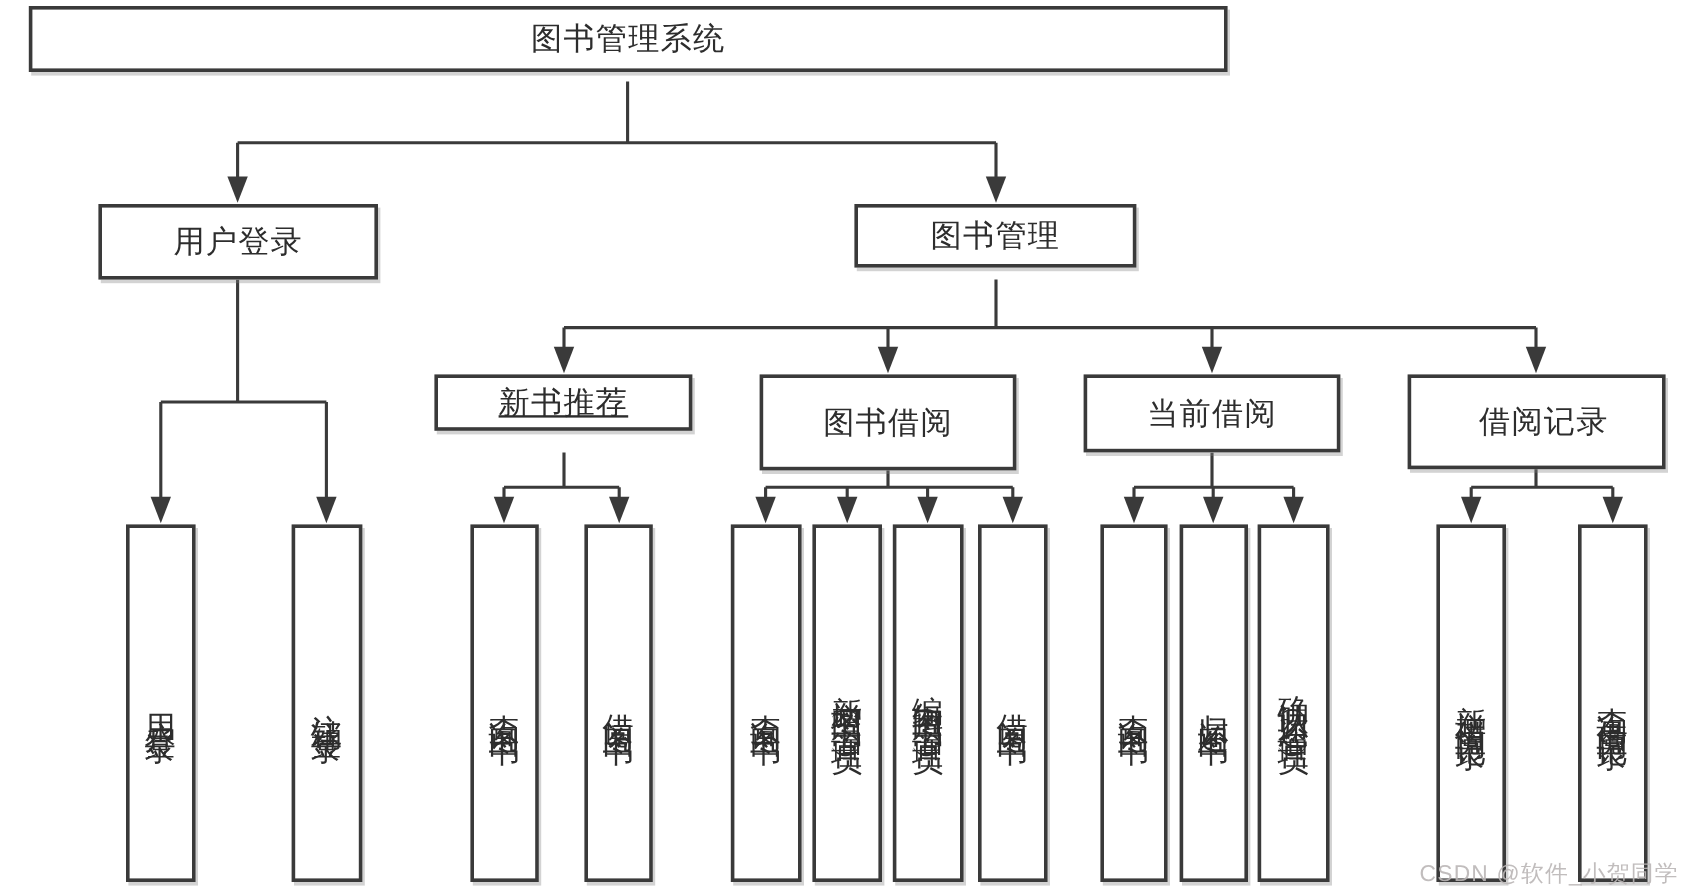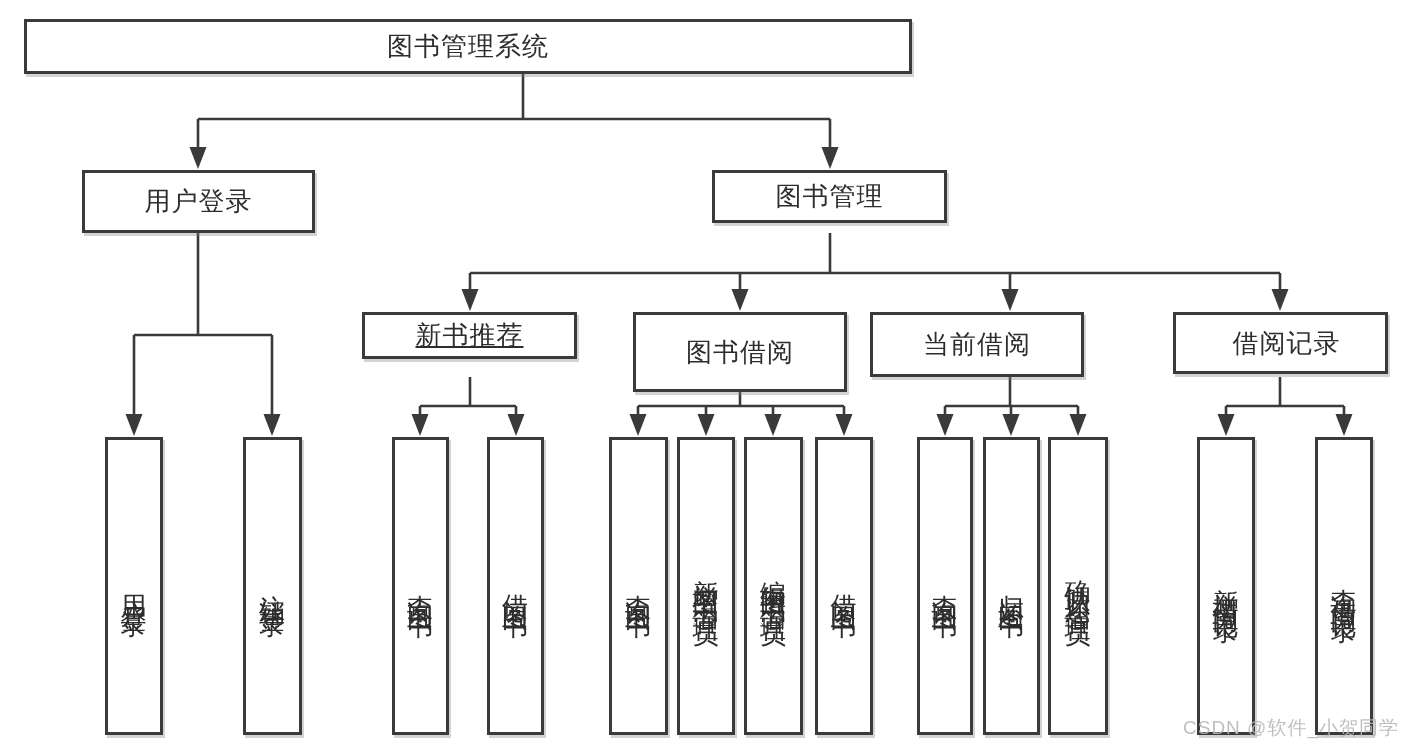--- a/index.html
+++ b/index.html
@@ -100,29 +100,29 @@
       <polygon class="arrow" points="1002.5,414 1019.5,414 1011,436"></polygon>
       <polygon class="arrow" points="1069.5,414 1086.5,414 1078,436"></polygon>
     </g>
     <g>
       <path class="line" d="M1280,377 V406 M1226,406 H1344 M1226,406 V418 M1344,406 V418"></path>
       <polygon class="arrow" points="1217.5,414 1234.5,414 1226,436"></polygon>
       <polygon class="arrow" points="1335.5,414 1352.5,414 1344,436"></polygon>
     </g>
   </svg>
 
-  <div class="box hbox" style="left:24px; top:19px; width:888px; height:55px;">图书管理系统</div>
+  <div class="box hbox" style="left:24px; top:5px; width:999px; height:55px;">图书管理系统</div>
 
   <div class="box hbox" style="left:82px; top:170px; width:233px; height:63px;">用户登录</div>
   <div class="box hbox" style="left:712px; top:170px; width:235px; height:53px;">图书管理</div>
 
   <div class="box hbox" style="left:362px; top:312px; width:215px; height:47px;text-decoration:underline;">新书推荐</div>
   <div class="box hbox" style="left:633px; top:312px; width:214px; height:80px;">图书借阅</div>
-  <div class="box hbox" style="left:870px; top:312px; width:214px; height:65px;">当前借阅</div>
-  <div class="box hbox" style="left:1173px; top:312px; width:215px; height:62px;padding-left:12px;">借阅记录</div>
+  <div class="box hbox" style="left:903px; top:312px; width:214px; height:65px;">当前借阅</div>
+  <div class="box hbox" style="left:1173px; top:312px; width:215px; height:79px;padding-left:12px;">借阅记录</div>
 
   <div class="box vbox" style="left:105px; width:58px;">
     <span class="vtext">用户登录</span>
   </div>
   <div class="box vbox" style="left:243px; width:59px;">
     <span class="vtext">注销登录</span>
   </div>
 
   <div class="box vbox" style="left:392px; width:57px;">
     <span class="vtext">查询图书</span>

